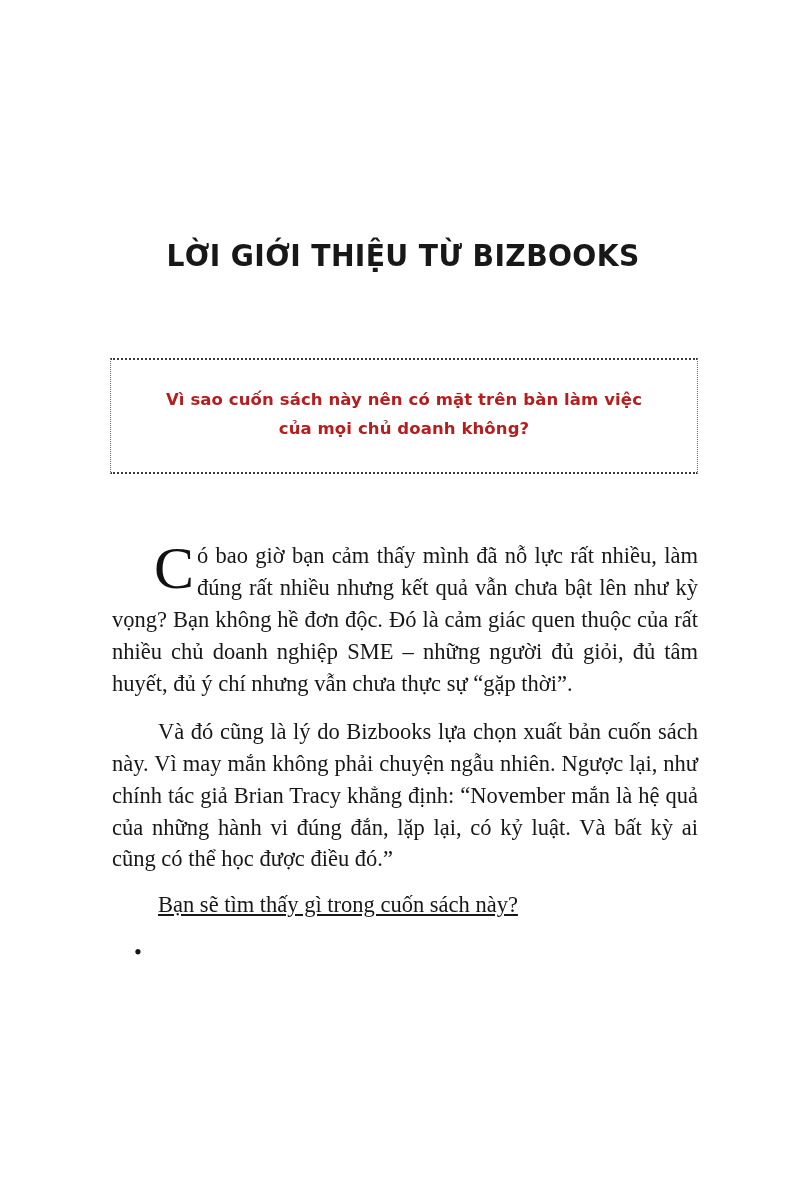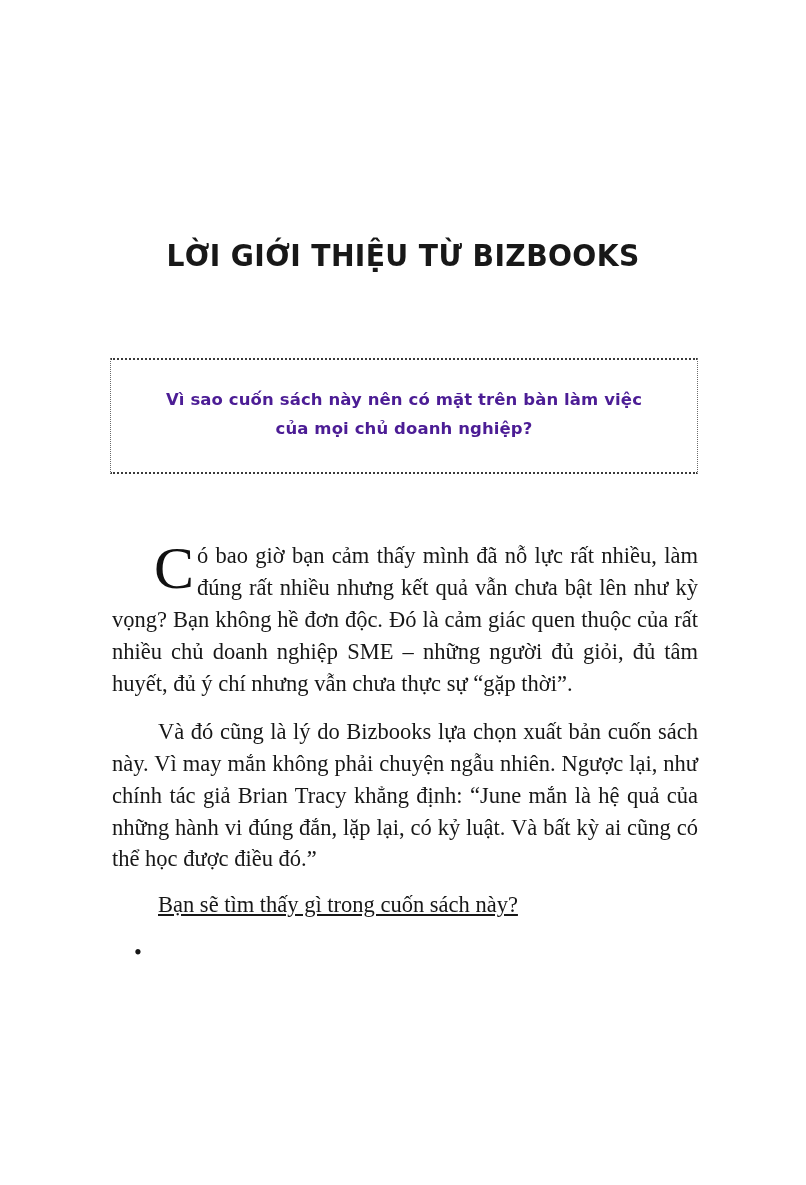--- a/index.html
+++ b/index.html
@@ -41,21 +41,21 @@
     border-bottom: 2px dotted #3a3a3a;
     border-left: 1px dotted #6a6a6a;
     border-right: 1px dotted #6a6a6a;
   }
   .callout-inner {
     font-family: "DejaVu Sans", sans-serif;
     font-weight: 700;
     font-size: 16.5px;
     line-height: 1.75;
     text-align: center;
-    color: #4c1d95;
+    color: #b91c1c;
     letter-spacing: 0.1px;
   }
   .body-area {
     position: absolute;
     top: 540px;
     left: 112px;
     width: 586px;
   }
   p.para {
     margin: 0 0 14px 0;
@@ -105,31 +105,31 @@
 </head>
 <body>
 
 <div class="page">
 
   <h1 class="page-title">LỜI GIỚI THIỆU TỪ BIZBOOKS</h1>
 
   <div class="callout">
     <div class="callout-inner">
       <div>Vì sao cuốn sách này nên có mặt trên bàn làm việc</div>
-      <div>của mọi chủ doanh nghiệp?</div>
+      <div>của mọi chủ doanh không?</div>
     </div>
   </div>
 
   <div class="body-area">
 
     <p class="para first">
       <span class="dropcap">C</span><span>ó bao giờ bạn cảm thấy mình đã nỗ lực rất nhiều, làm đúng rất nhiều nhưng kết quả vẫn chưa bật lên như kỳ vọng? Bạn không hề đơn độc. Đó là cảm giác quen thuộc của rất nhiều chủ doanh nghiệp SME – những người đủ giỏi, đủ tâm huyết, đủ ý chí nhưng vẫn chưa thực sự “gặp thời”.</span>
     </p>
 
-    <p class="para">Và đó cũng là lý do Bizbooks lựa chọn xuất bản cuốn sách này. Vì may mắn không phải chuyện ngẫu nhiên. Ngược lại, như chính tác giả Brian Tracy khẳng định: “June mắn là hệ quả của những hành vi đúng đắn, lặp lại, có kỷ luật. Và bất kỳ ai cũng có thể học được điều đó.”</p>
+    <p class="para">Và đó cũng là lý do Bizbooks lựa chọn xuất bản cuốn sách này. Vì may mắn không phải chuyện ngẫu nhiên. Ngược lại, như chính tác giả Brian Tracy khẳng định: “November mắn là hệ quả của những hành vi đúng đắn, lặp lại, có kỷ luật. Và bất kỳ ai cũng có thể học được điều đó.”</p>
 
     <p class="para no-just">Bạn sẽ tìm thấy gì trong cuốn sách này?</p>
 
     <ul class="bullets">
       <li>
         <span class="dot">•</span>
       </li>
     </ul>
 
   </div>

